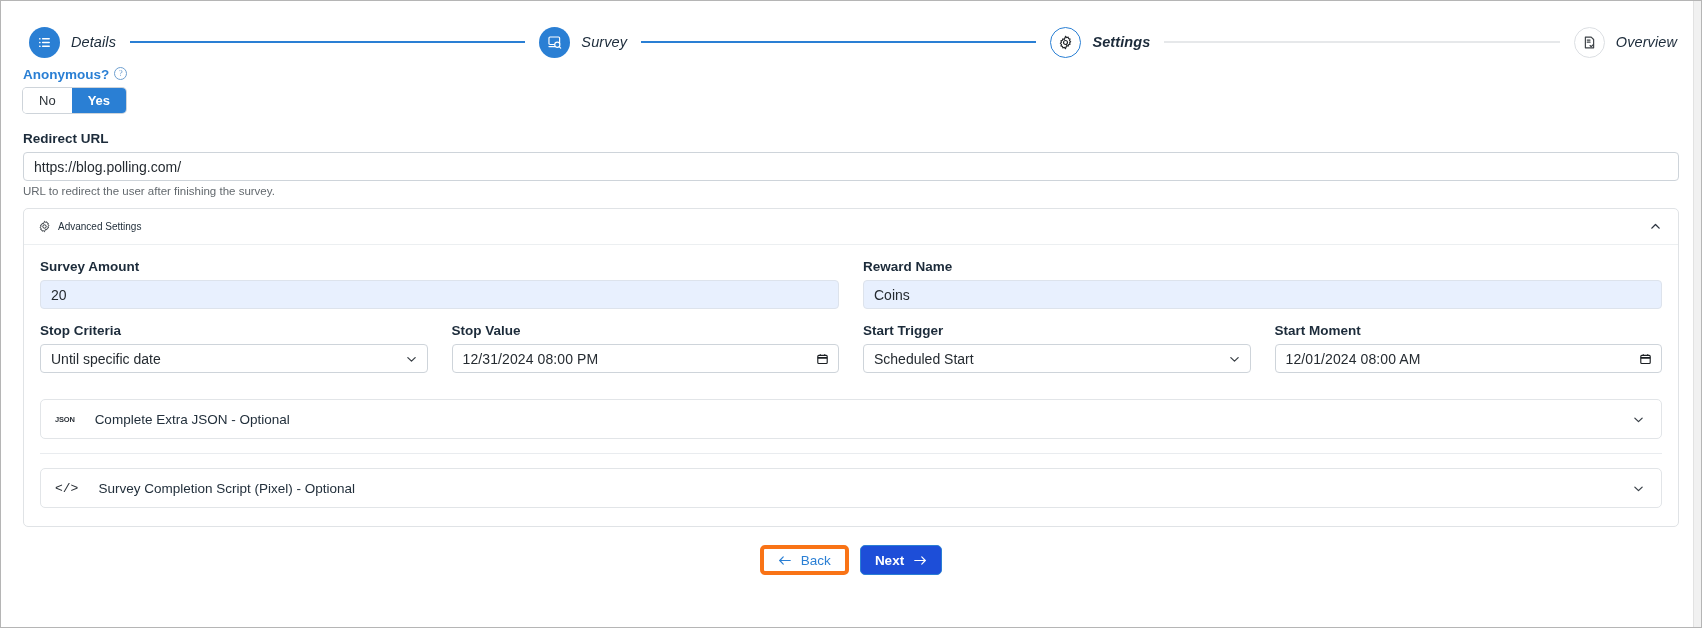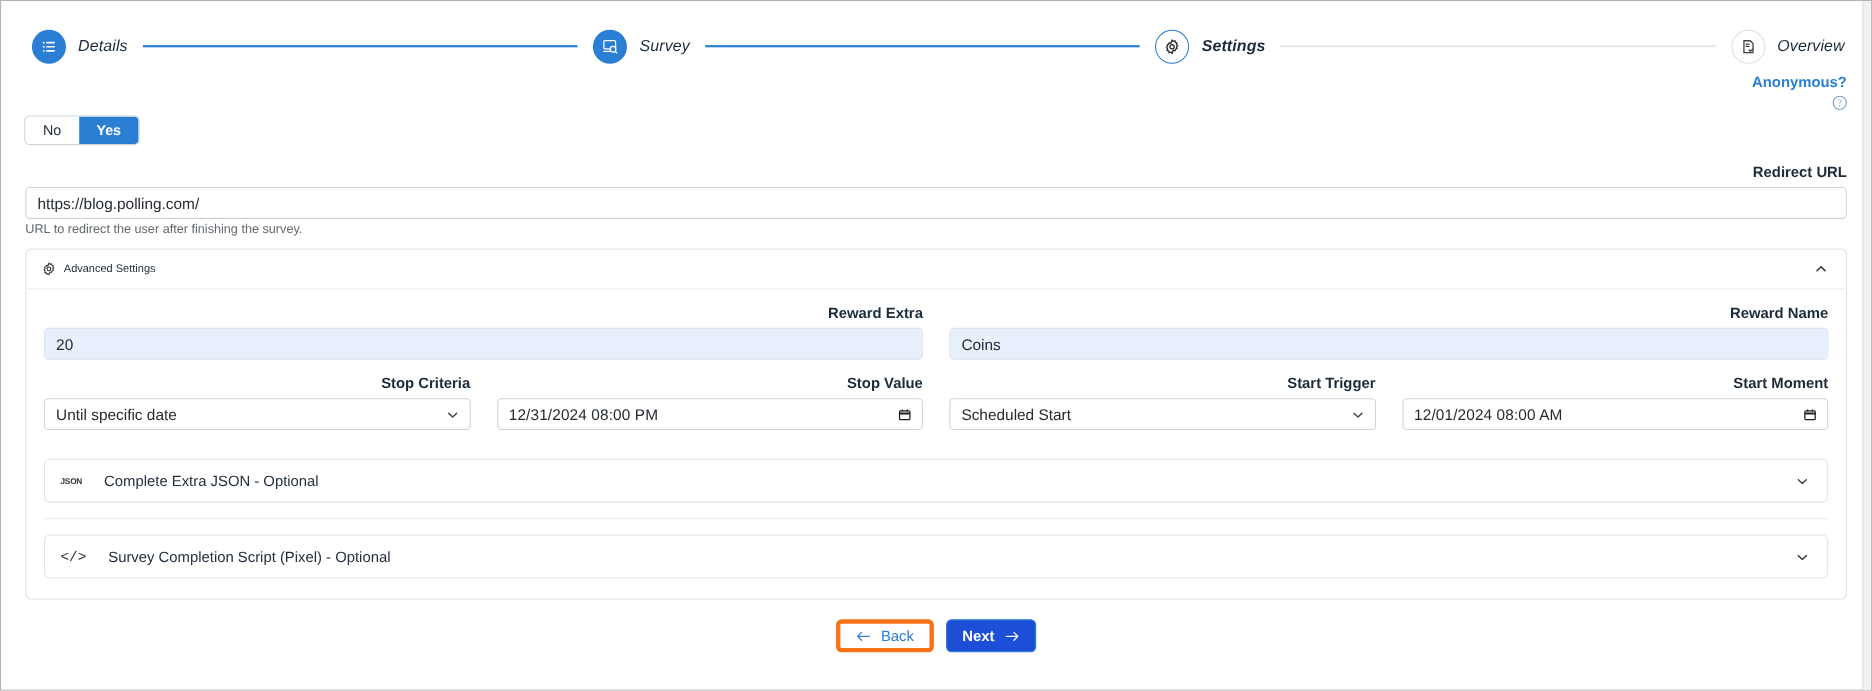--- a/index.html
+++ b/index.html
@@ -54,21 +54,21 @@
   .connector.todo { background: #e6e8ea; }
 
   
   .content { position: absolute; left: 0; top: 66px; right: 0; bottom: 0; padding: 0 22px; }
 
   .field-label {
     font-size: 13.5px;
     font-weight: bold;
     color: #1c2b3a;
     margin-bottom: 6px;
-    display: flex; align-items: flex-end; gap: 5px; flex-direction: column;
+    display: flex; align-items: flex-start; gap: 5px;
   }
   .field-label.link { color: #2a7fd4; }
   .help-circle {
     display: inline-flex; align-items: center; justify-content: center;
     width: 13px; height: 13px; border-radius: 50%;
     border: 1.1px solid #6e9fd0; color: #6e9fd0;
     font-size: 9px; font-weight: normal; line-height: 1;
     font-family: "Liberation Serif", serif;
   }
 
@@ -276,21 +276,21 @@
           <svg width="13" height="13" viewBox="0 0 16 16" fill="none" stroke="#2c3440" stroke-width="1.7" stroke-linecap="round" stroke-linejoin="round" style="display:block">
             <path d="M3.5 10L8 5.6 12.5 10"></path>
           </svg>
         </span>
       </div>
 
       <div class="panel-body">
 
         <div class="row">
           <div class="col">
-            <div class="field-label">Reward Extra</div>
+            <div class="field-label">Survey Amount</div>
             <input class="inp autofill" value="20" style="">
           </div>
           <div class="col">
             <div class="field-label">Reward Name</div>
             <input class="inp autofill" value="Coins" style="">
           </div>
         </div>
 
         <div class="row" style="margin-top:14px;">
 

